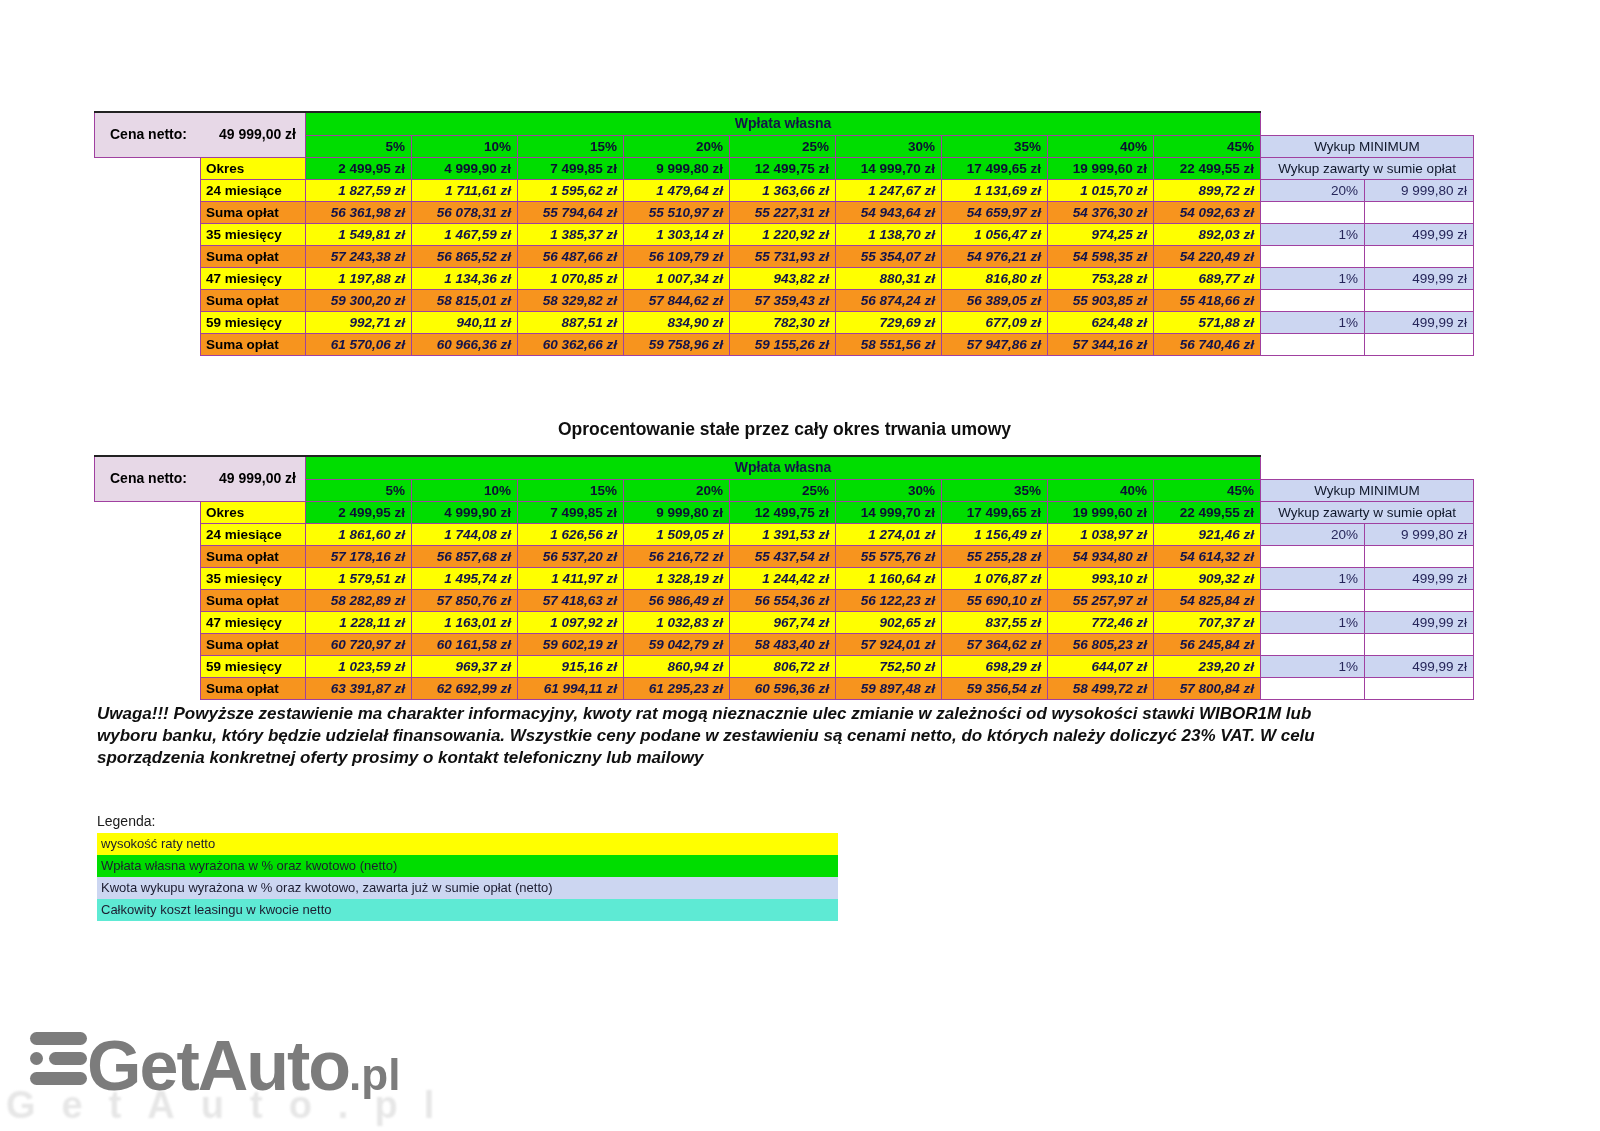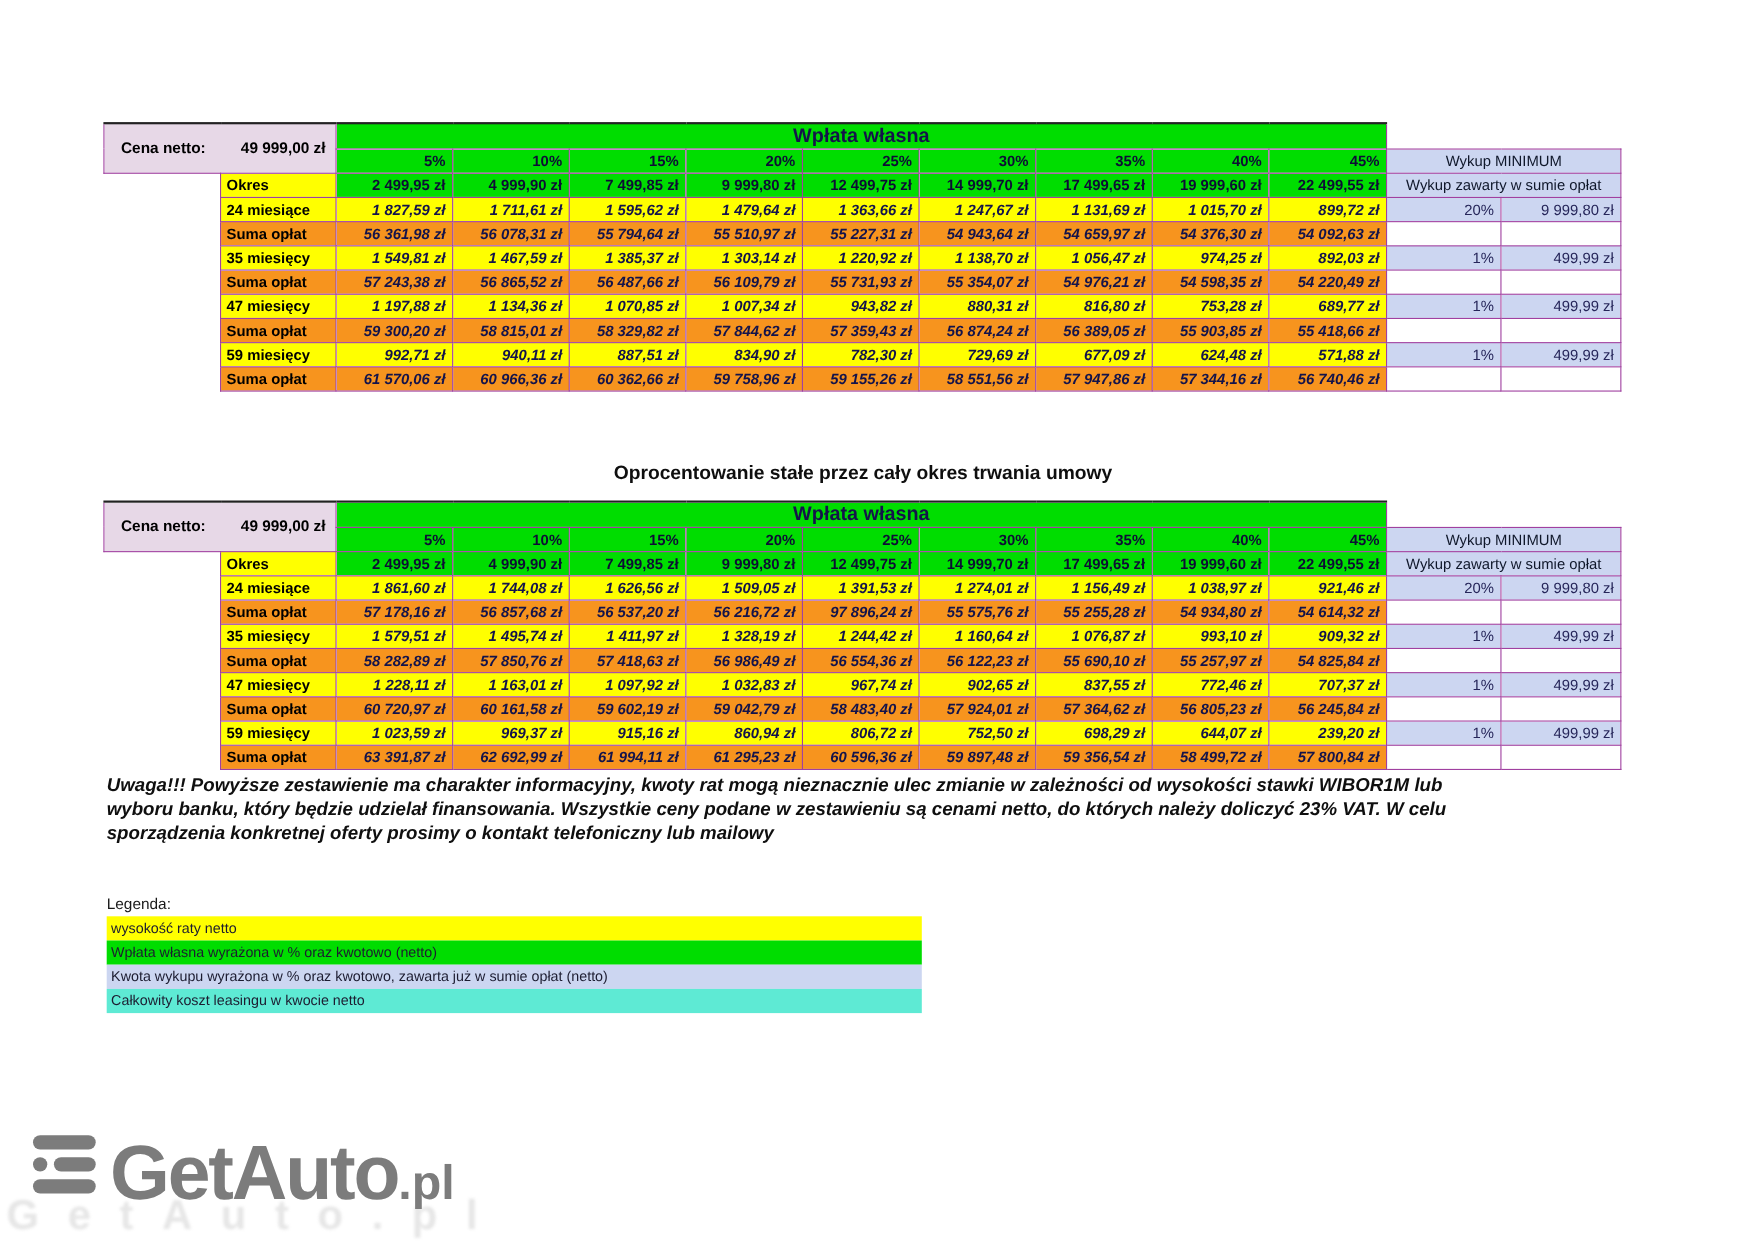--- a/index.html
+++ b/index.html
@@ -25,21 +25,21 @@
     white-space:nowrap;overflow:hidden;color:var(--navy_text);
   }
   td.blank{border:0;background:#fff;}
   td.cena{
     background:var(--pink);border-top:2px solid #222;font-weight:700;
     font-size:14px;color:#000;padding:0;
   }
   .cena-wrap{display:flex;justify-content:space-between;align-items:center;padding:0 9px 0 15px;}
   td.ghdr{
     background:var(--green);border-top:2px solid #222;text-align:center;
-    font-weight:700;font-size:18px;color:#14144a;
+    font-weight:700;font-size:14px;color:#14144a;
   }
   td.green{background:var(--green);}
   td.num{text-align:right;font-weight:700;color:#0d0d35;}
   td.lab{font-weight:700;text-align:left;color:#000;padding-left:5px;}
   td.yellow{background:var(--yellow);}
   td.orange{background:var(--orange);}
   td.val{text-align:right;font-weight:700;font-style:italic;color:#13134b;}
   td.wyk{background:var(--lavender);text-align:right;font-weight:400;color:#26265a;}
   td.wykh{background:var(--lavender);text-align:center;font-weight:400;color:#0f172a;}
   td.wempty{background:#fff;}
@@ -52,21 +52,21 @@
 
   
   .legend{position:absolute;left:97px;top:810px;}
   .legend-title{font-size:14px;color:#1a1a1a;height:23px;line-height:23px;}
   .legend-item{
     width:737px;height:22px;line-height:22px;font-size:13px;color:#1c1c30;
     padding-left:4px;white-space:nowrap;
   }
 
   
-  .logo{position:absolute;left:30px;top:1032px;display:flex;align-items:flex-end;gap:13px;}
+  .logo{position:absolute;left:30px;top:1032px;display:flex;align-items:flex-end;}
   .logo-icon{display:flex;flex-direction:column;gap:7px;margin-bottom:9px;}
   .bar{width:57px;height:13px;border-radius:7px;background:var(--gray_logo);}
   .mid{display:flex;gap:6px;justify-content:flex-start;}
   .dot{width:13px;height:13px;border-radius:50%;background:var(--gray_logo);}
   .mbar{width:38px;height:13px;border-radius:7px;background:var(--gray_logo);margin-left:0;}
   .logo-text{color:var(--gray_logo);font-weight:700;white-space:nowrap;line-height:0.8;}
   .brand{font-size:70px;letter-spacing:-2px;}
   .tld{font-size:44px;}
   .watermark{
     position:absolute;left:6px;top:1084px;font-size:38px;font-weight:700;
@@ -326,21 +326,21 @@
               <td class="wyk">20%</td>
               <td class="wyk">9 999,80 zł</td>
             </tr>
             <tr>
               <td class="blank"></td>
               <td class="lab orange">Suma opłat</td>
               <td class="val orange">57 178,16 zł</td>
               <td class="val orange">56 857,68 zł</td>
               <td class="val orange">56 537,20 zł</td>
               <td class="val orange">56 216,72 zł</td>
-              <td class="val orange">97 896,24 zł</td>
+              <td class="val orange">55 437,54 zł</td>
               <td class="val orange">55 575,76 zł</td>
               <td class="val orange">55 255,28 zł</td>
               <td class="val orange">54 934,80 zł</td>
               <td class="val orange">54 614,32 zł</td>
               <td class="wempty"></td>
               <td class="wempty"></td>
             </tr>
             <tr>
               <td class="blank"></td>
               <td class="lab yellow">35 miesięcy</td>

